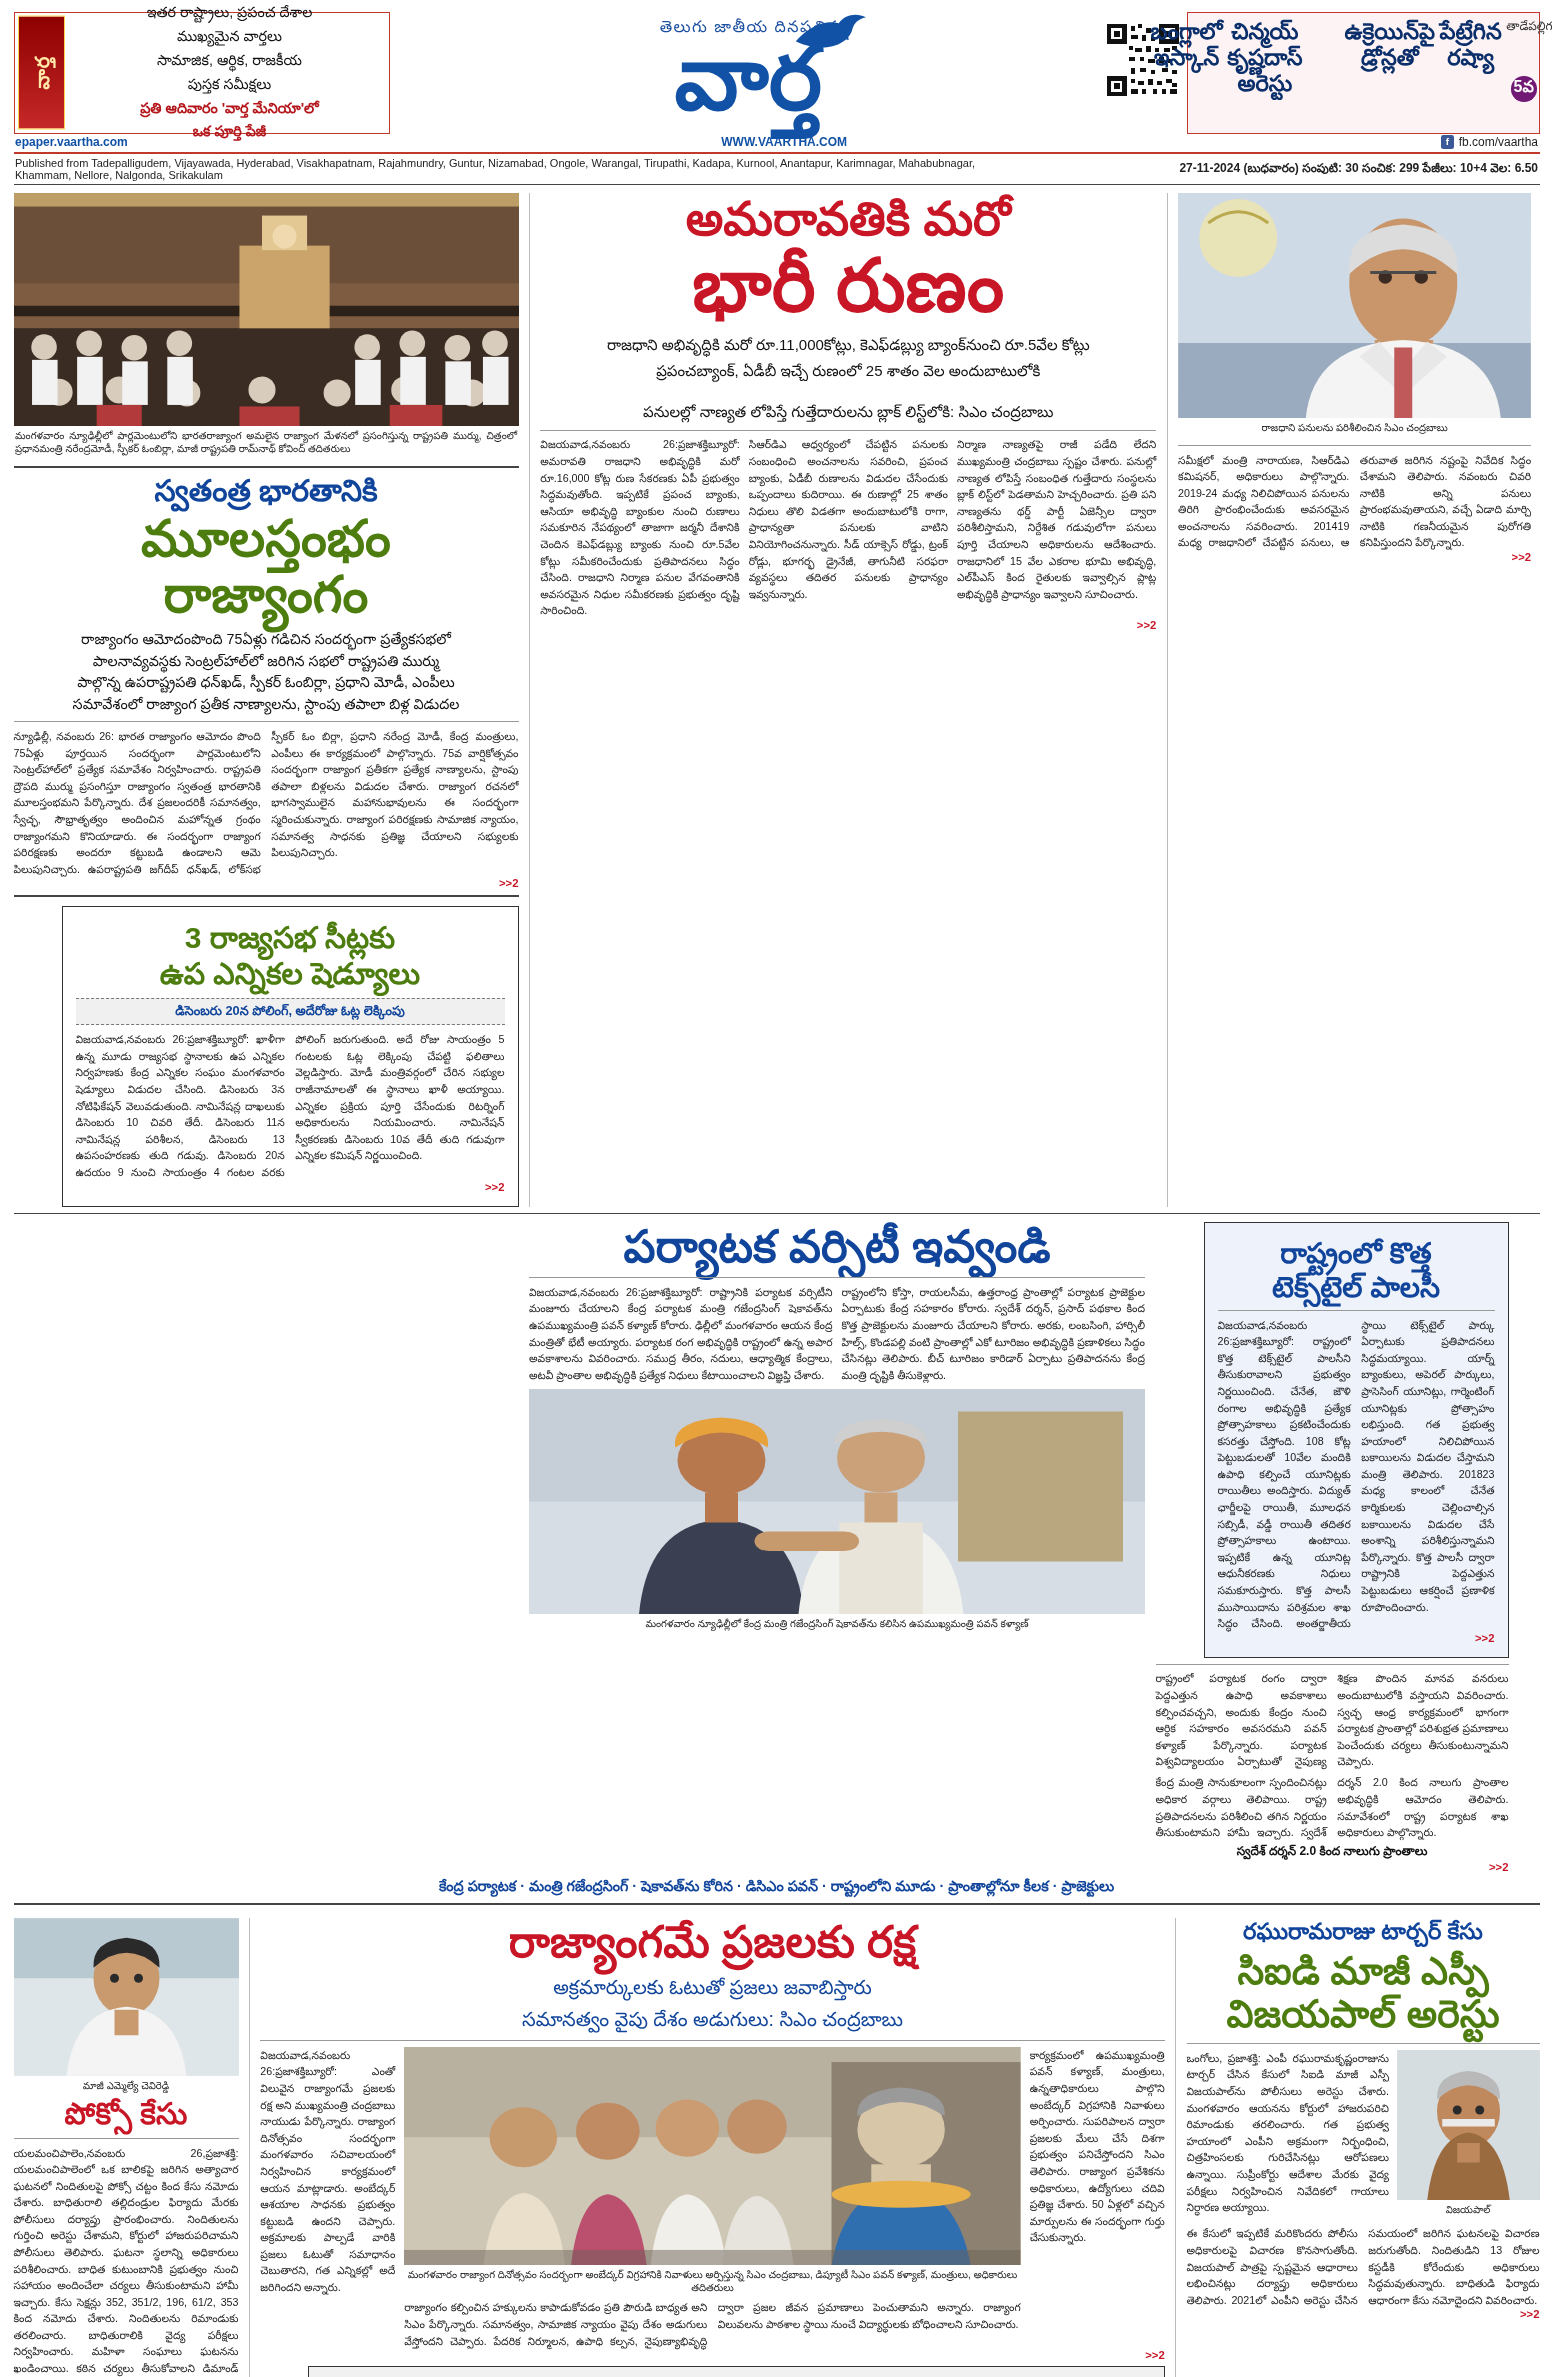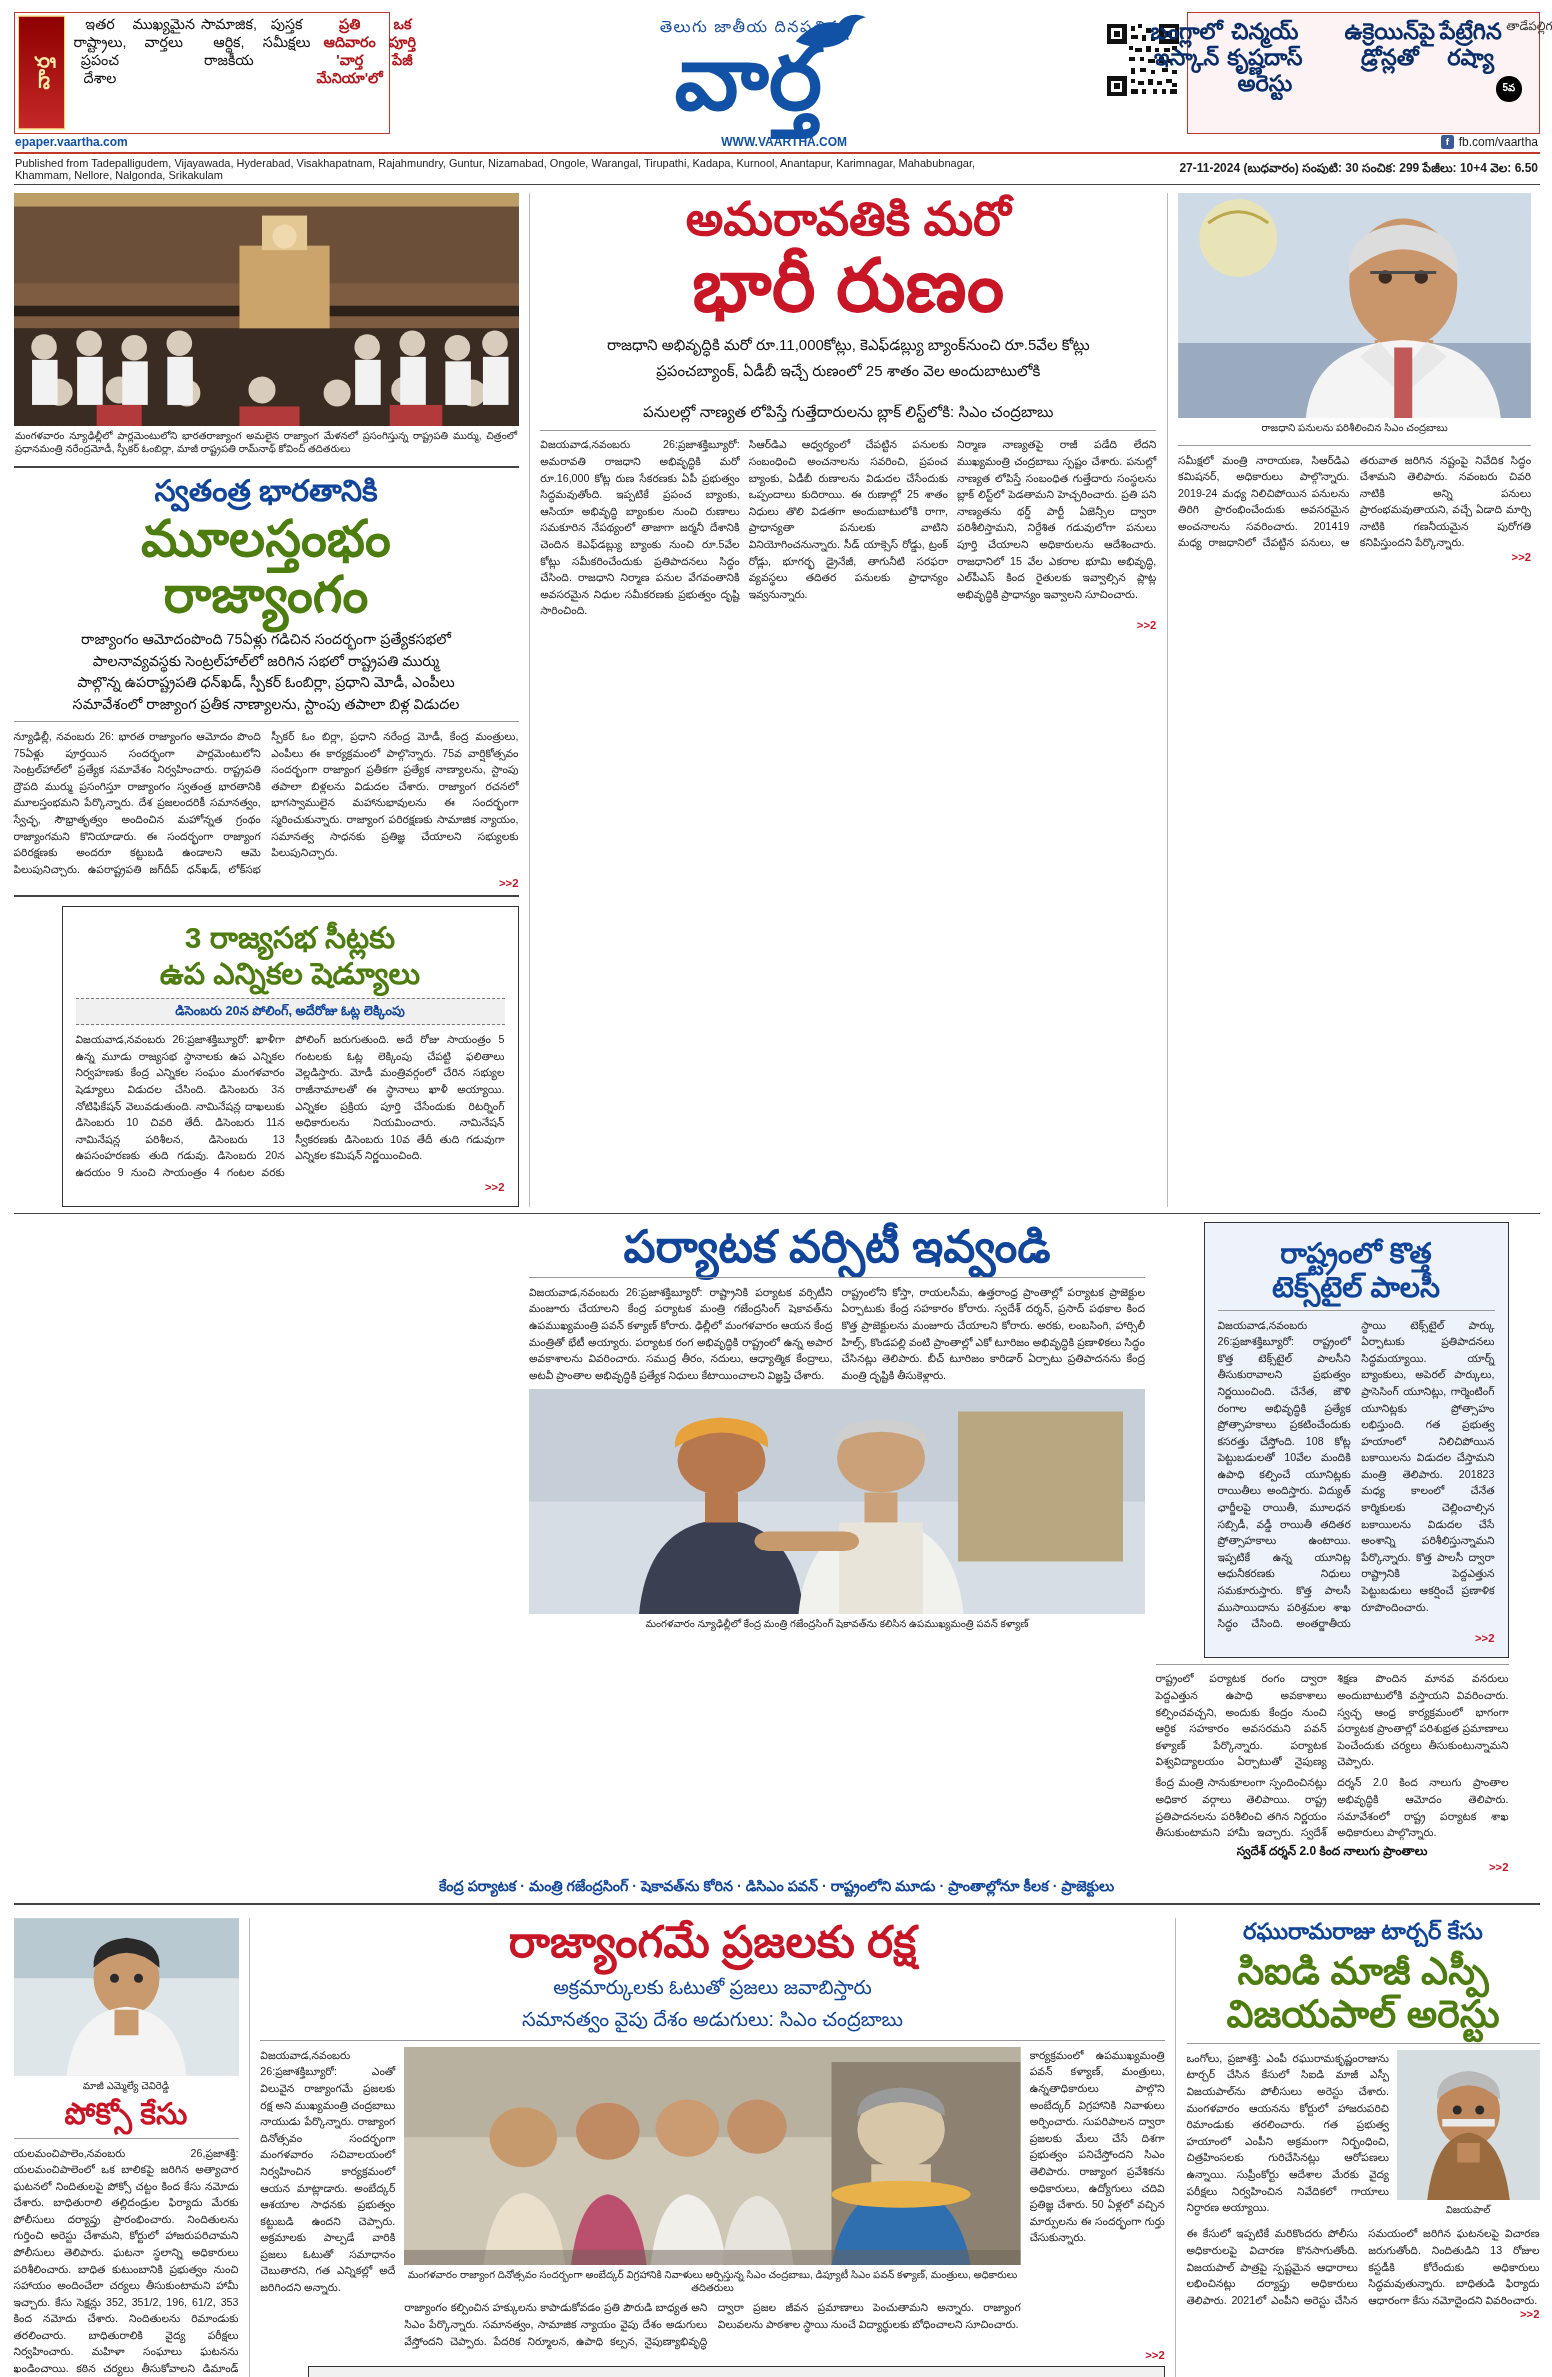--- a/index.html
+++ b/index.html
@@ -45,20 +45,21 @@
     font-weight: bold;
     display: flex;
     align-items: center;
     justify-content: center;
     letter-spacing: 0.8px;
     border: 0.8px solid #ffd54f;
   }
   .mh-left-lines {
     flex: 1;
     display: flex;
+    flex-direction: column;
     justify-content: center;
     gap: 6px;
     padding-left: 4.5px;
   }
   .mh-left-lines div {
     font-size: 14.3px;
     color: #111;
     line-height: 1.25;
     text-align: center;
   }
@@ -113,27 +114,27 @@
     text-align: center;
     line-height: 1.15;
   }
   .mh-right .rule {
     height: 1.5px;
     background: #c0392b;
     margin: 3px 16.5px;
   }
   .price-bubble {
     position: absolute;
-    right: 17px;
+    right: 2px;
     top: 63px;
     width: 25.5px; height: 25.5px;
     border-radius: 50%;
-    background: #000000;
+    background: #701a75;
     color: #fff;
-    font-size: 10px;
+    font-size: 16px;
     font-weight: bold;
     display: flex; align-items: center; justify-content: center;
   }
   .mh-right .city {
     text-align: right;
     font-size: 12px;
     color: #333;
   }
 
   

